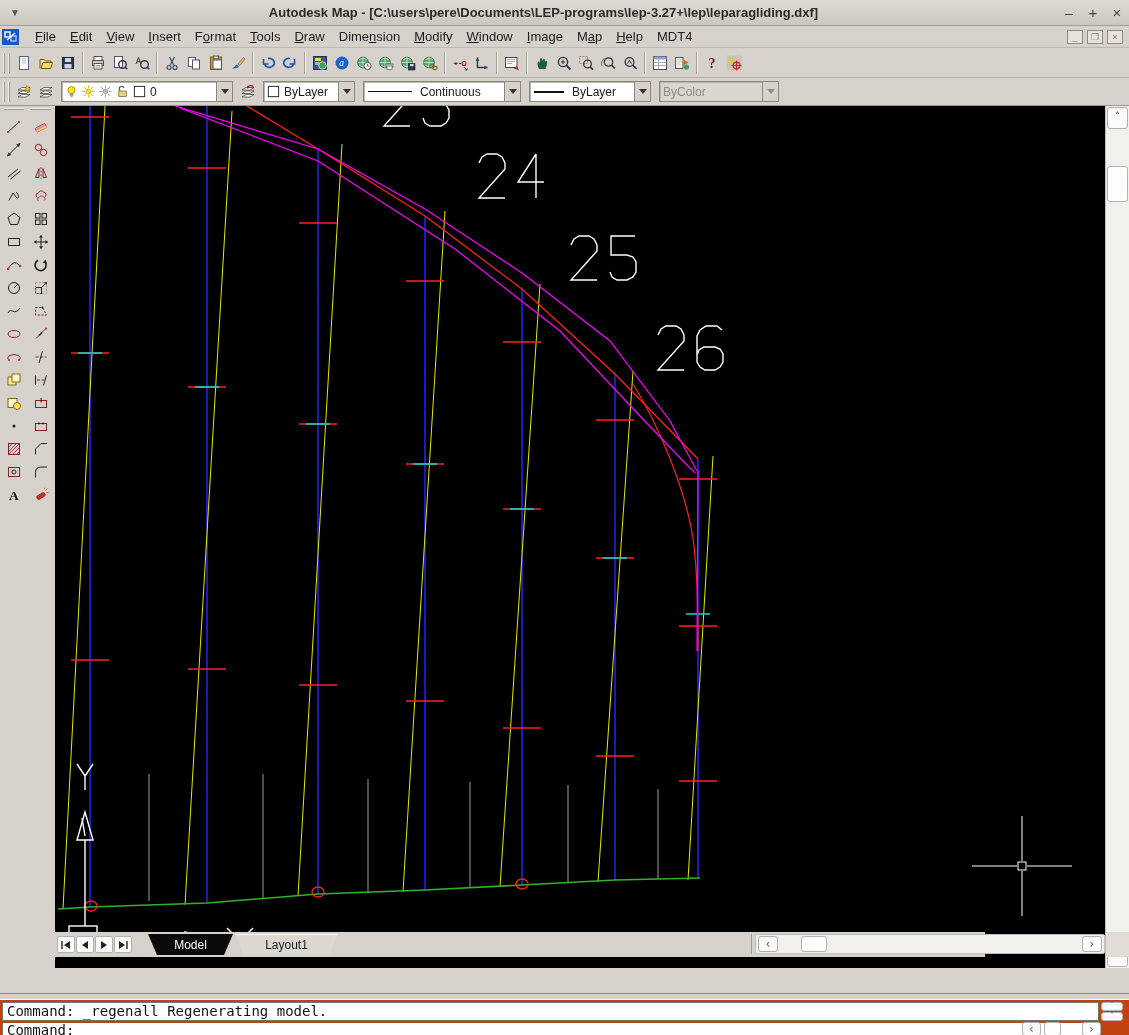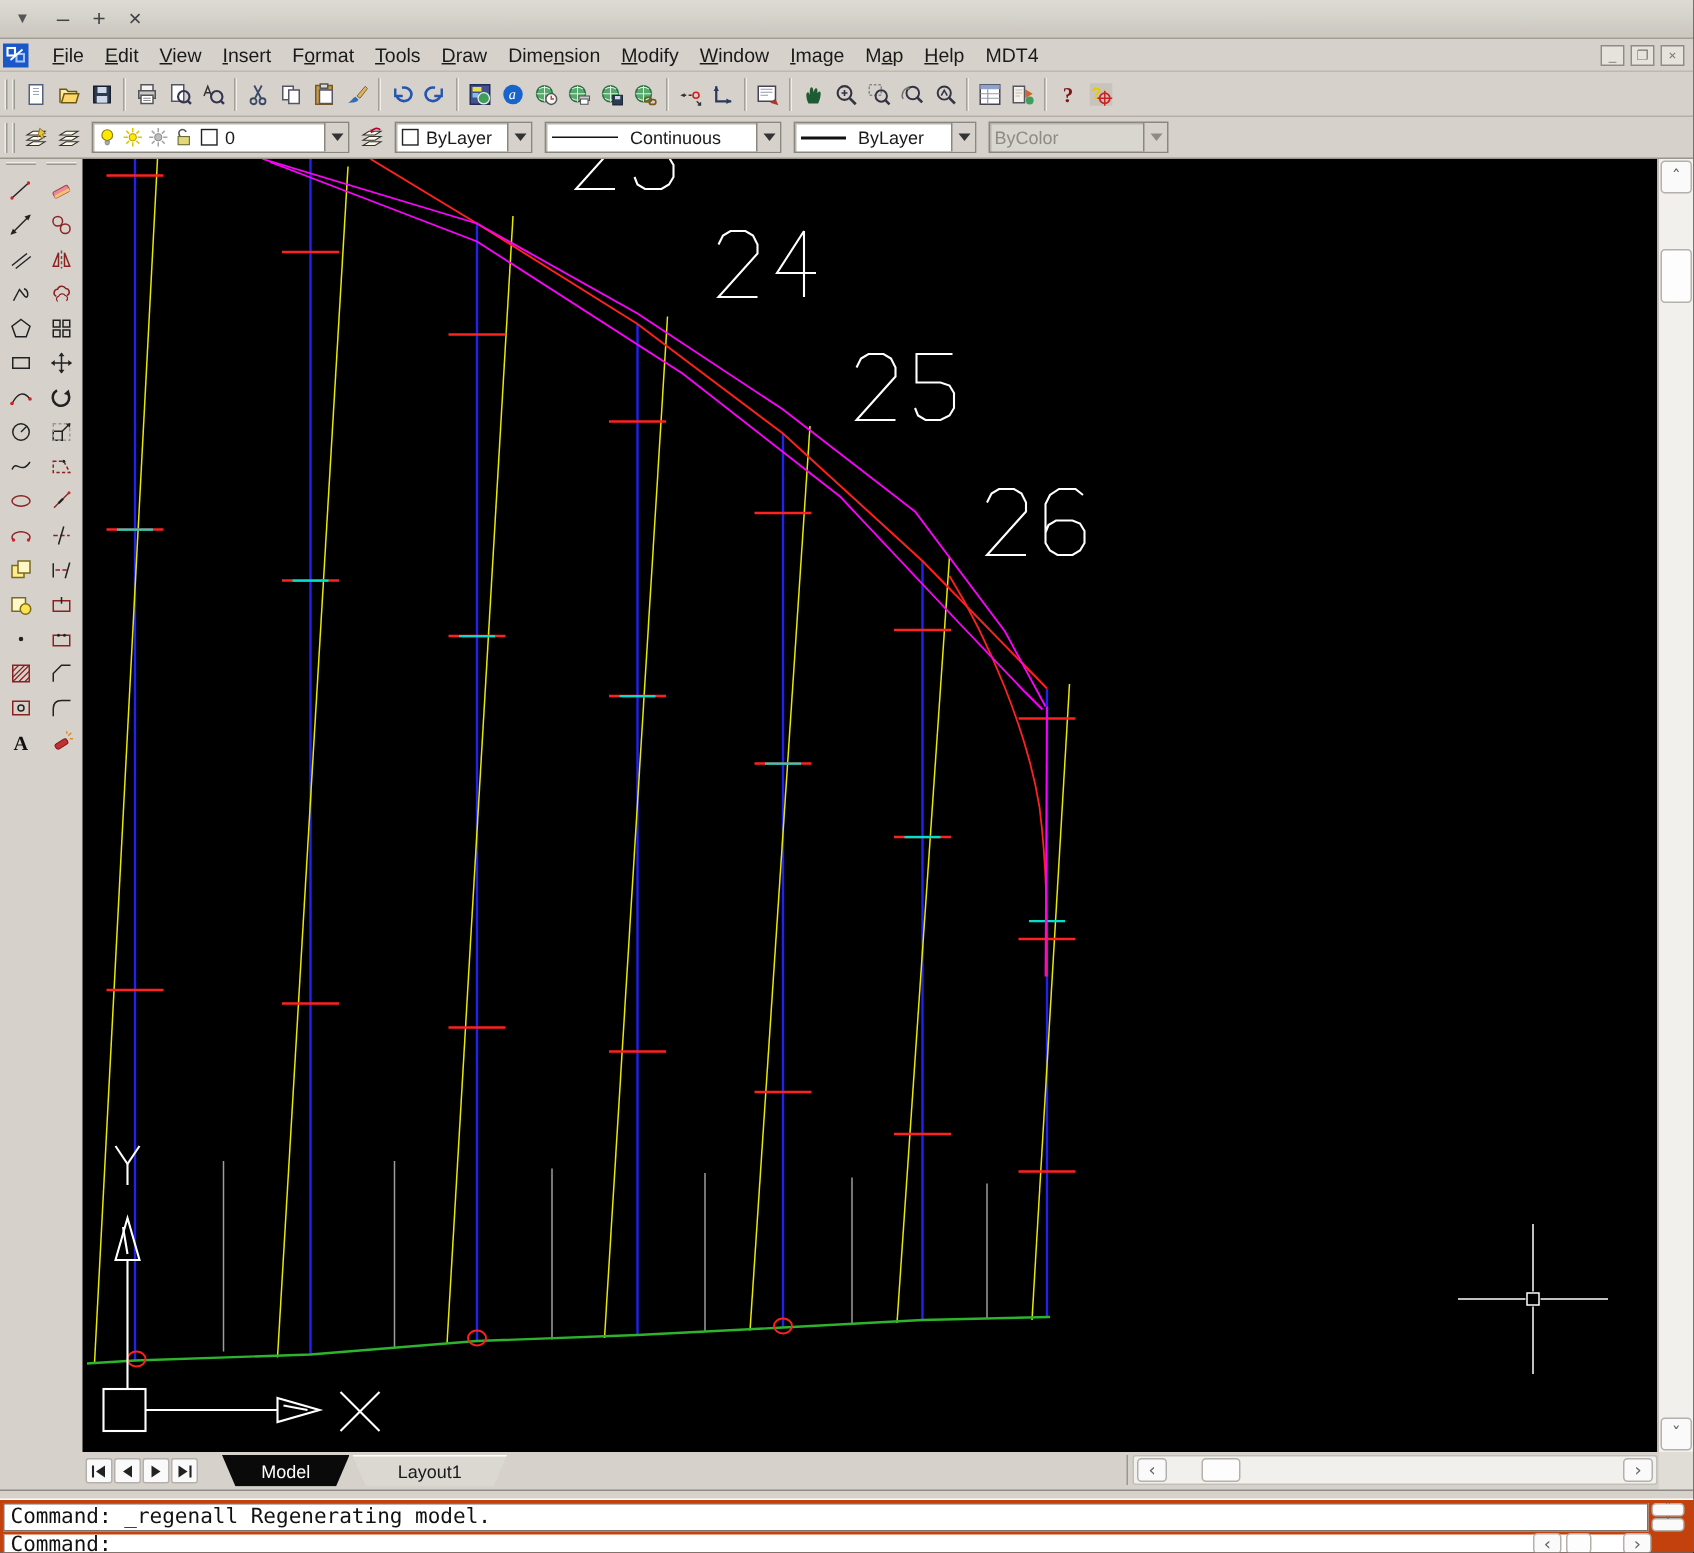--- a/index.html
+++ b/index.html
@@ -60,21 +60,21 @@
 
   
   #vscroll{position:absolute;left:1105px;top:106px;width:24px;height:862px;background:#f2f0ed;
     border-left:1px solid #c2bfb9;}
   .sbtn{position:absolute;background:#fbfafa;border:1px solid #b4b1ac;border-radius:3px;
     color:#666;display:flex;align-items:center;justify-content:center;}
   .sthumb{position:absolute;background:#fdfdfd;border:1px solid #b4b1ac;border-radius:3px;}
   .chev{font-family:"DejaVu Sans",sans-serif;font-size:12px;color:#666;line-height:1;}
 
   
-  #tabrow{position:absolute;left:0;top:968px;width:985px;height:25px;background:#d6d2cb;}
+  #tabrow{position:absolute;left:0;top:932px;width:985px;height:25px;background:#d6d2cb;}
   .navb{position:absolute;top:4px;width:18px;height:17px;background:#fbfafa;border:1px solid #b4b1ac;
     border-radius:2px;display:flex;align-items:center;justify-content:center;}
   .navb svg{width:12px;height:10px;}
   .tab{position:absolute;top:2px;height:21px;display:flex;align-items:center;justify-content:center;
     clip-path:polygon(0 0,100% 0,calc(100% - 9px) 100%,9px 100%);font-size:12px;}
   .tab.active{background:#0a0a0a;color:#fff;}
   .tab.inactive{background:#dbd8d2;color:#1a1a1a;border-top:1px solid #fff;}
   #tabdivider{position:absolute;left:751px;top:2px;width:1px;height:20px;background:#9a9791;}
   #hscroll{position:absolute;left:755px;top:2px;width:350px;height:20px;background:#f2f0ed;
     border:1px solid #c2bfb9;border-radius:2px;}
@@ -91,20 +91,21 @@
     border-left:1px solid #76736d;border-right:1px solid #76736d;
     font-family:"DejaVu Sans Mono",monospace;font-size:14px;line-height:15px;padding-left:4px;color:#111;}
 </style>
 </head>
 <body>
 
 <div id="win">
 
   <div id="titlebar">
     <div class="tmenu">▼</div>
+    <div class="ttl">Autodesk Map - [C:\users\pere\Documents\LEP-programs\lep-3.27+\lep\leparagliding.dxf]</div>
     <div class="wbtn">–</div>
     <div class="wbtn">+</div>
     <div class="wbtn">×</div>
   </div>
 
   <div id="menubar">
     <svg id="appicon" viewBox="0 0 22 18">
       <rect x="0" y="1" width="17" height="16" fill="#1a57c8"></rect>
       <rect x="3" y="4" width="5" height="5" fill="none" stroke="#fff" stroke-width="1.4"></rect>
       <rect x="9" y="8" width="5" height="5" fill="none" stroke="#9fc4ff" stroke-width="1.4"></rect>

